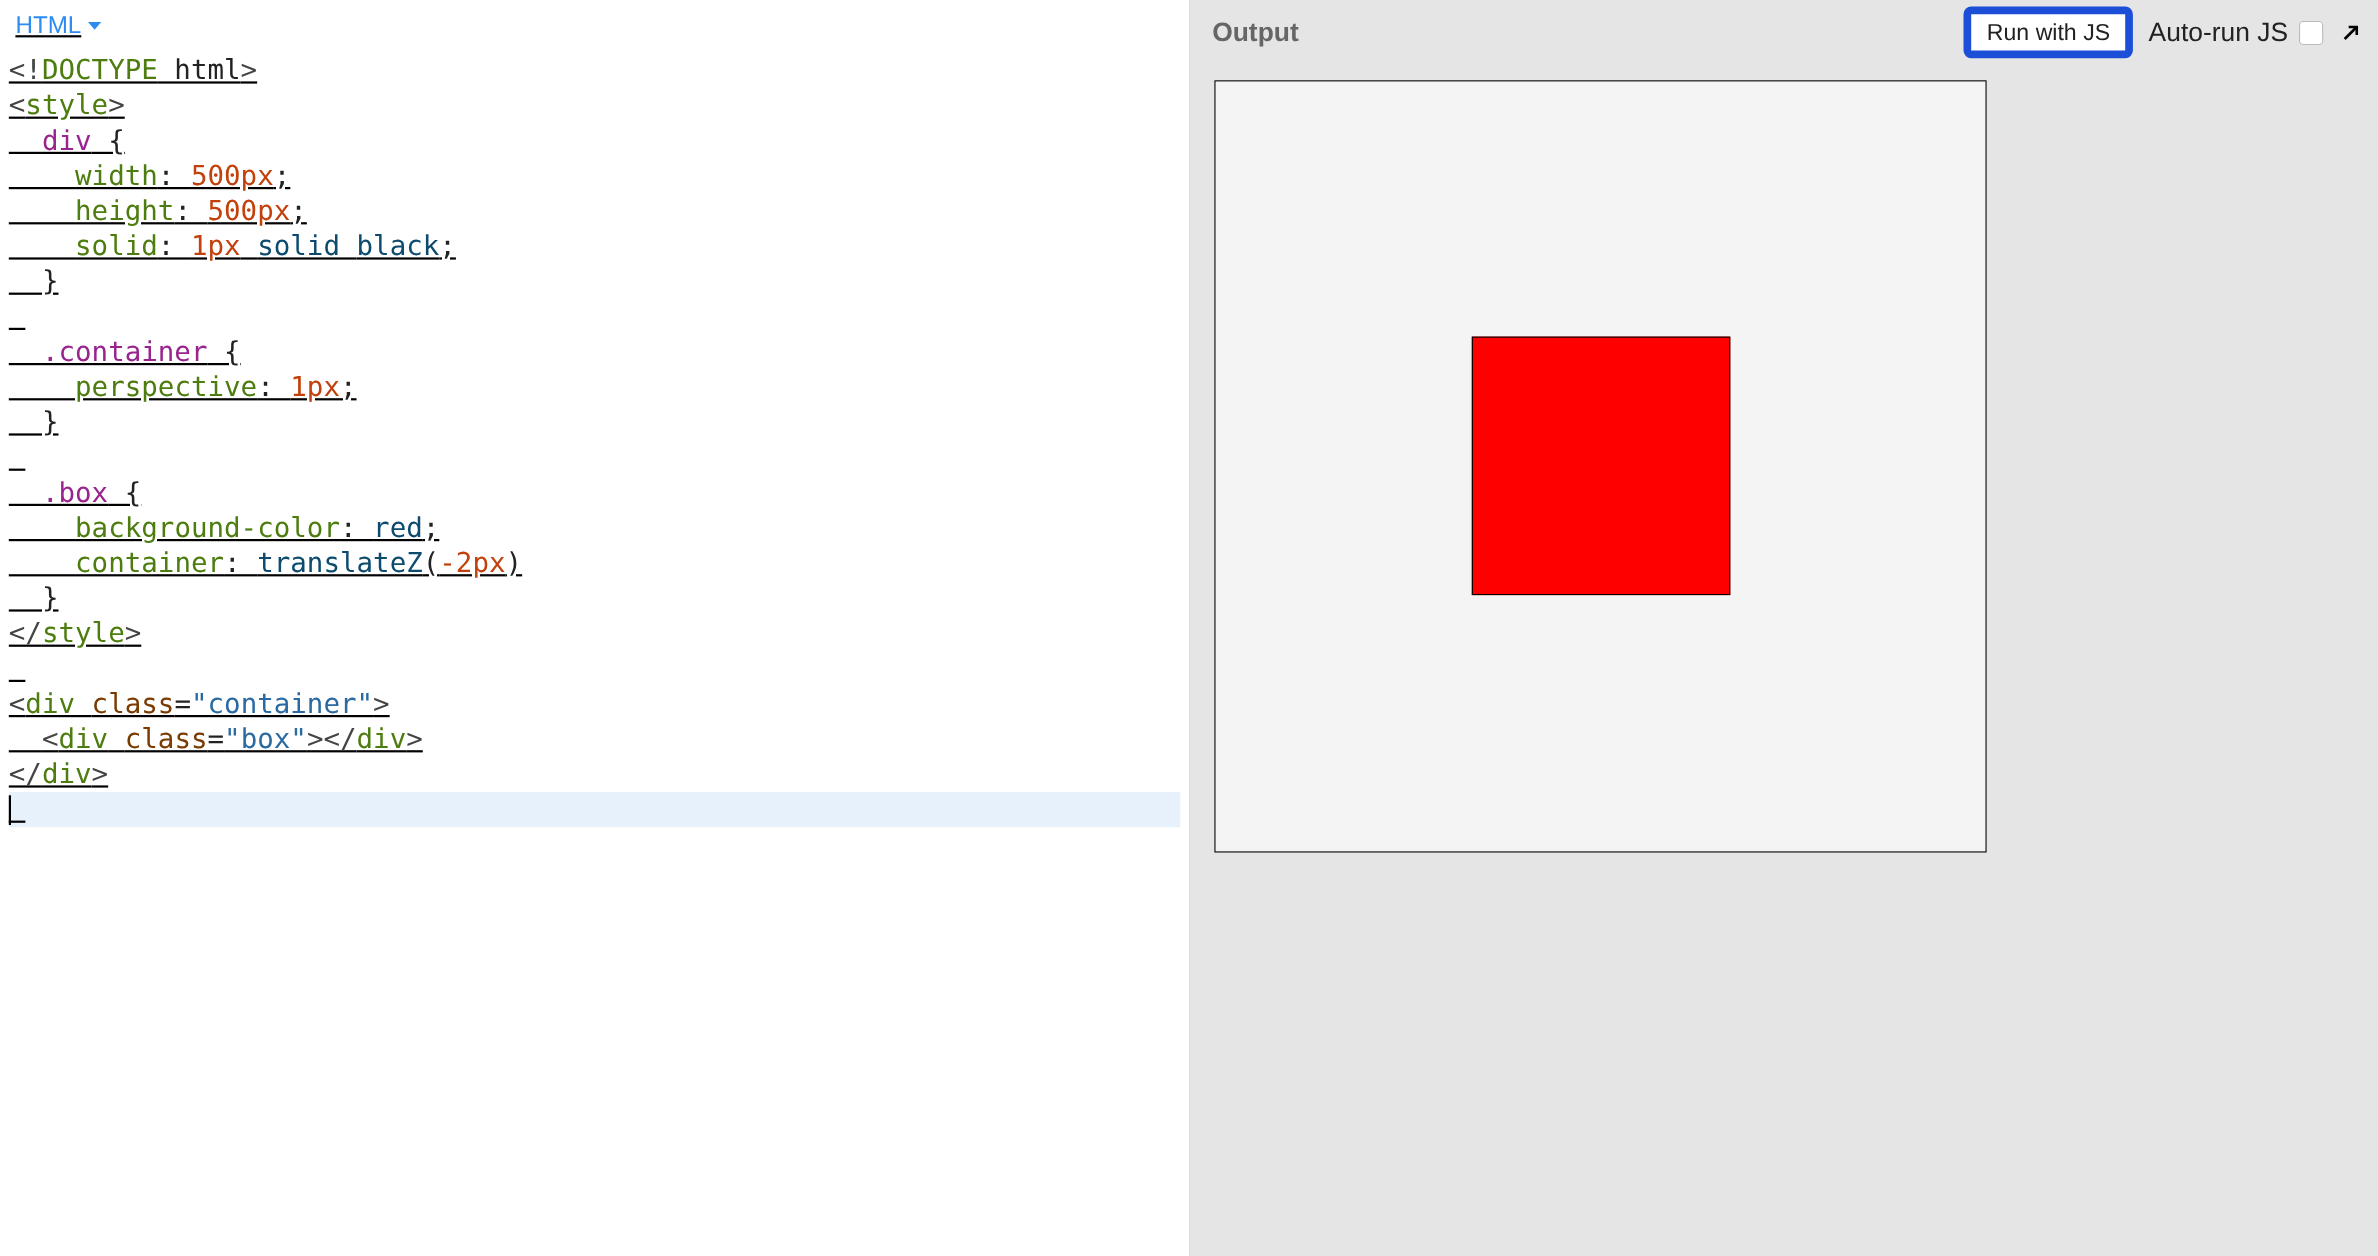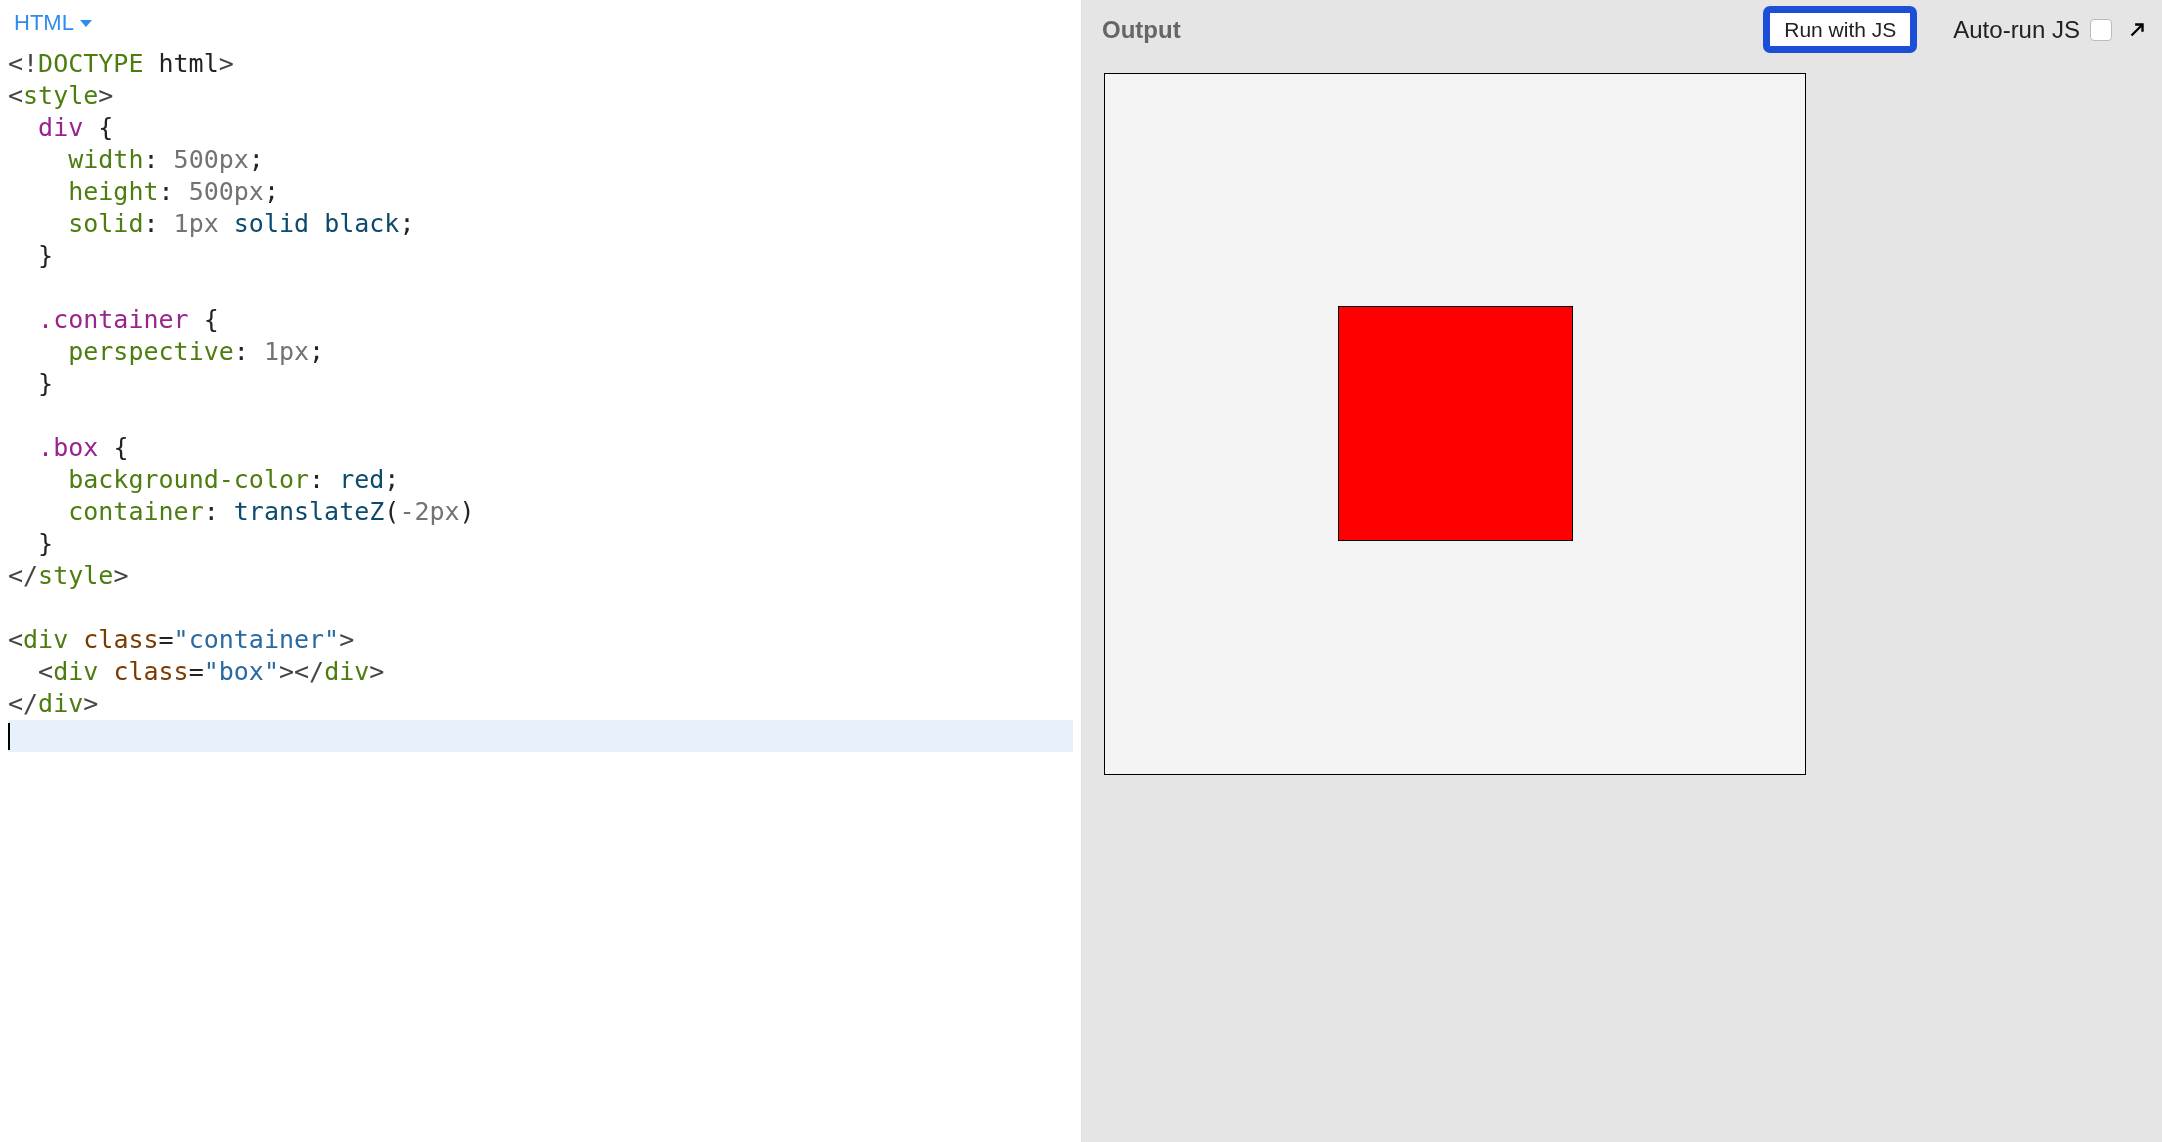--- a/index.html
+++ b/index.html
@@ -13,20 +13,21 @@
     display: flex;
     width: 100%;
     height: 100vh;
   }
   .left-pane {
     flex: 1 1 50%;
     display: flex;
     flex-direction: column;
     min-width: 0;
     background: #fff;
+    text-decoration: underline;
   }
   .right-pane {
     flex: 1 1 50%;
     display: flex;
     flex-direction: column;
     min-width: 0;
     background: #e5e5e5;
     border-left: 1px solid #ddd;
   }
   .tabbar {
@@ -61,21 +62,21 @@
     overflow: auto;
     color: #222;
   }
   .code-area .tag   { color: #444; }
   .code-area .name  { color: #4d7c0f; }
   .code-area .attrn { color: #7a3a00; }
   .code-area .val   { color: #2a6aa1; }
   .code-area .plain { color: #222; }
   .code-area .css-sel { color: #99248e; }
   .code-area .css-prop{ color: #4d7c0f; }
-  .code-area .css-num { color: #737373; }
+  .code-area .css-num { color: #c2410c; }
   .code-area .css-kw  { color: #0c4a6e; }
   .current-line {
     background: #e6f1fb;
     display: block;
     width: 100%;
   }
   .cursor-bar {
     display: inline-block;
     width: 2px;
     height: 1.1em;
@@ -106,21 +107,20 @@
     color: #222;
     cursor: pointer;
     line-height: 1.1;
   }
   .autorun {
     display: flex;
     align-items: center;
     gap: 10px;
     font-size: 24px;
     color: #222;
-    margin-left: 22px;
   }
   .autorun .chk {
     width: 22px; height: 22px;
     border: 1px solid #bbb;
     border-radius: 4px;
     background: #fff;
   }
   .expand-icon svg { display:block; }
 
   .output-body {

